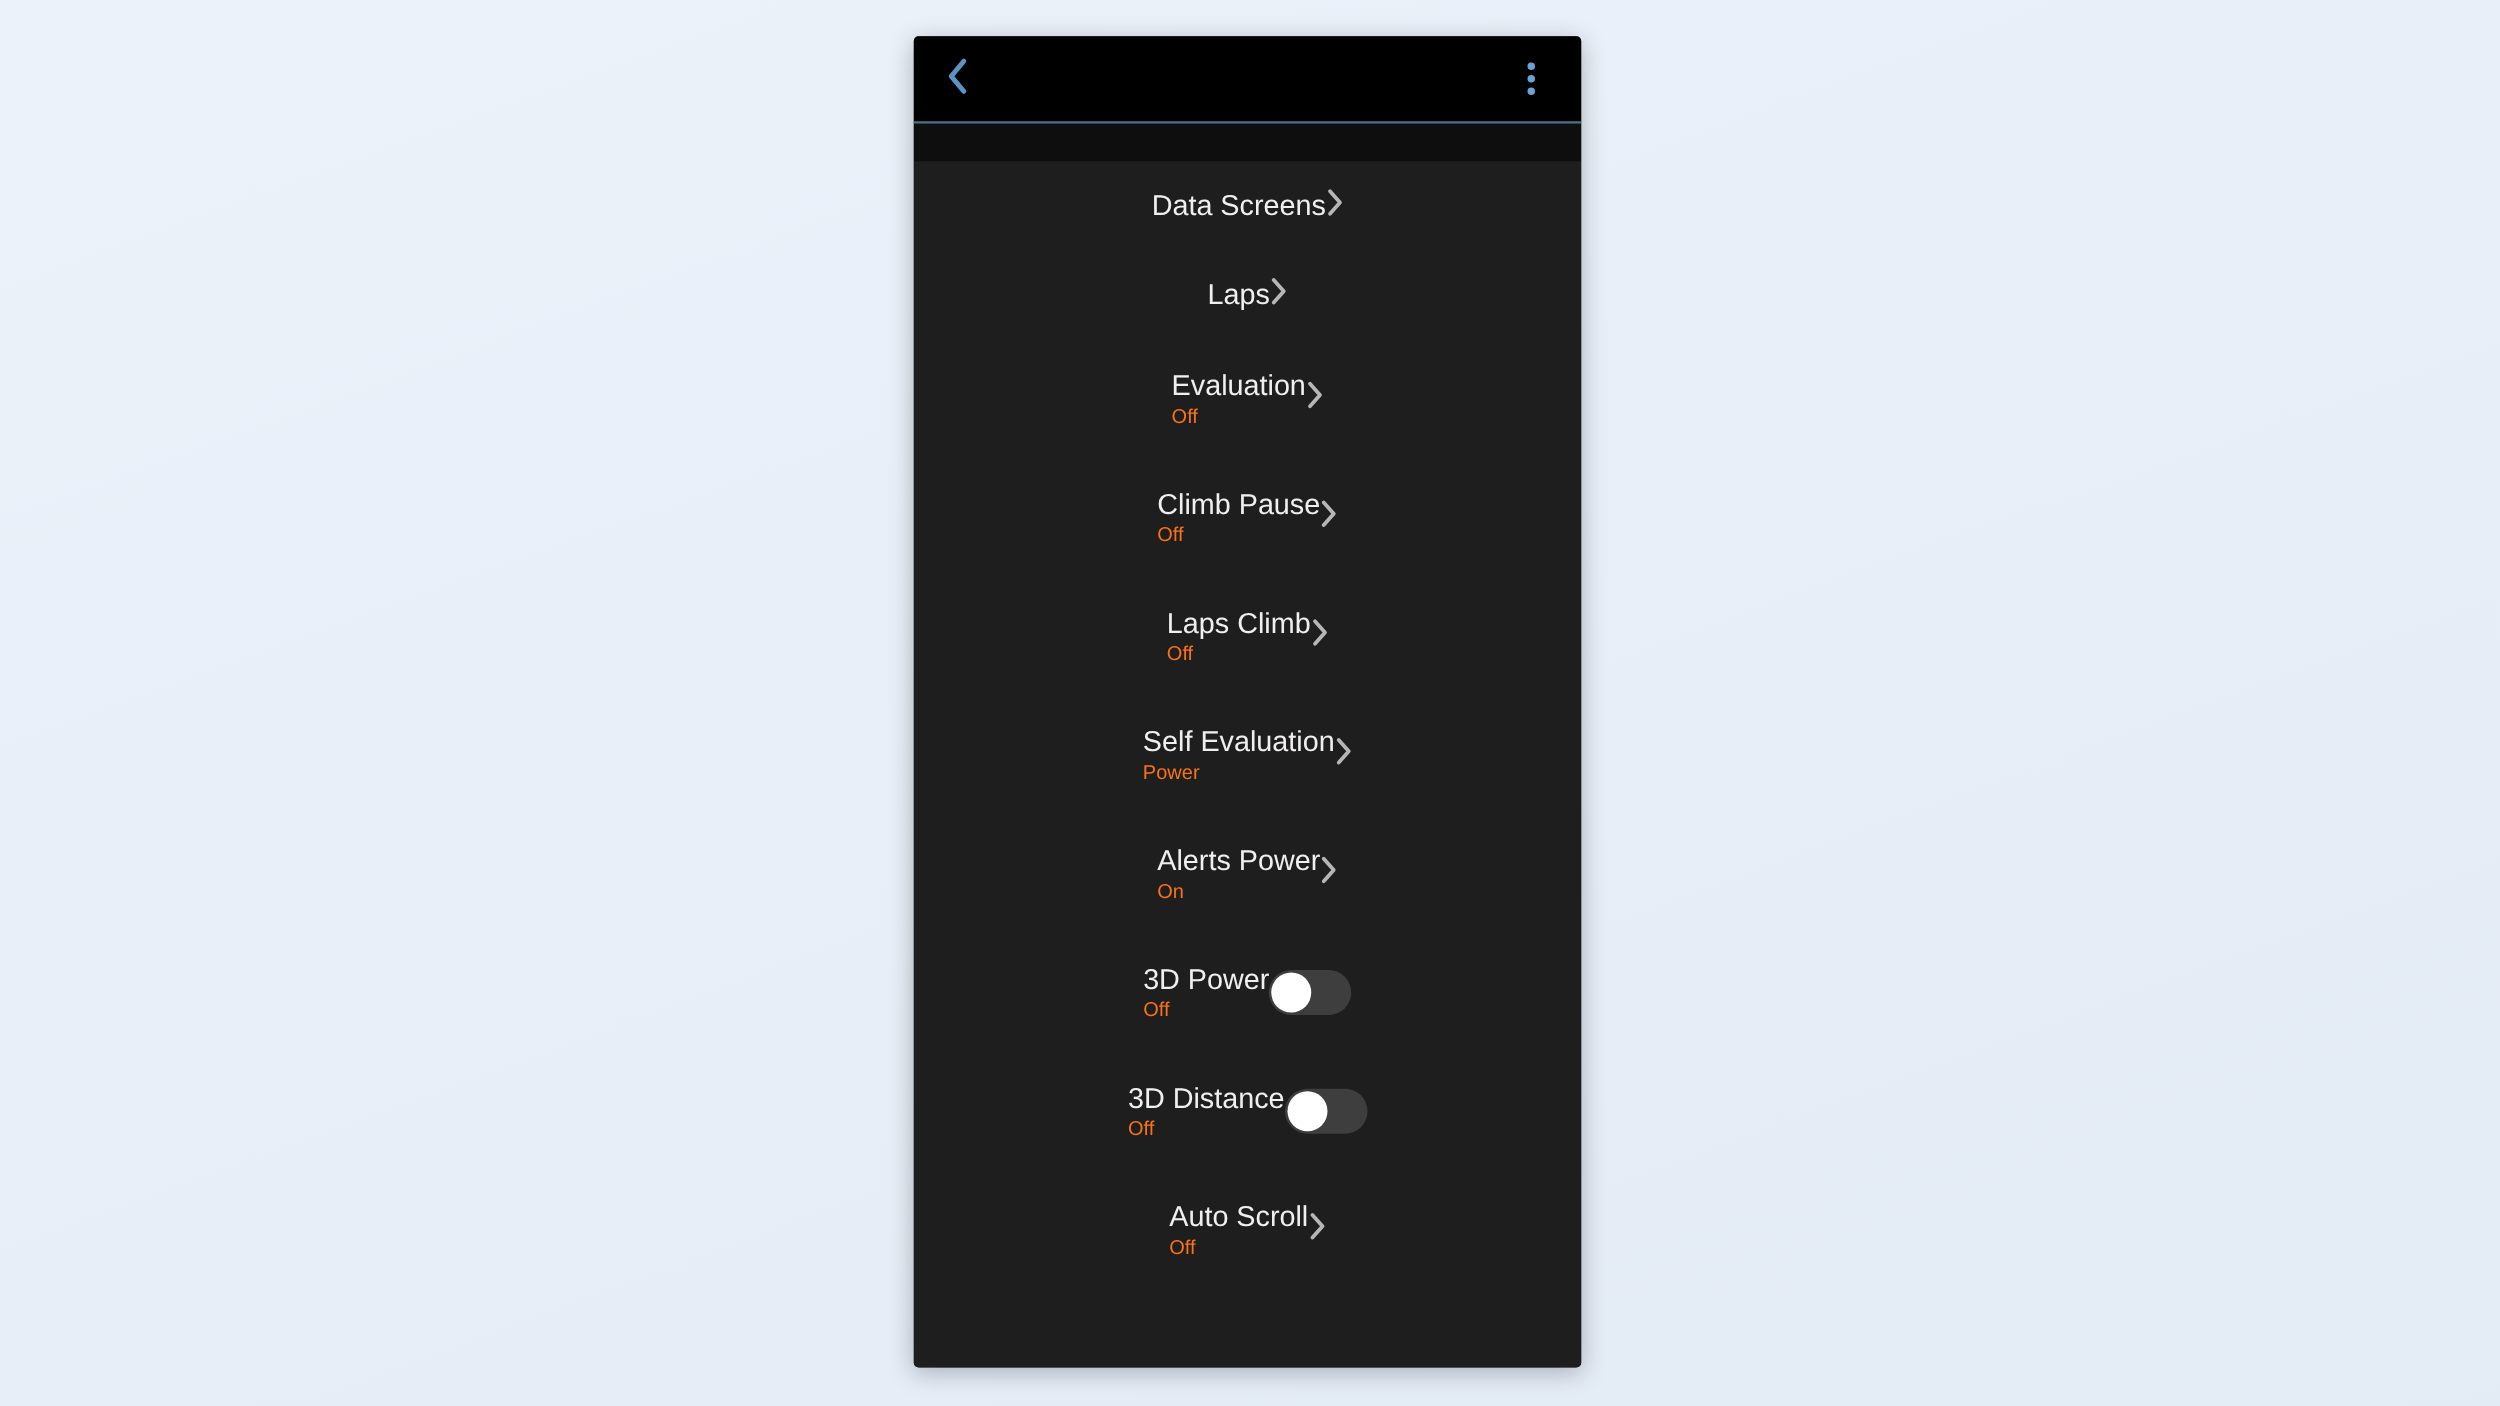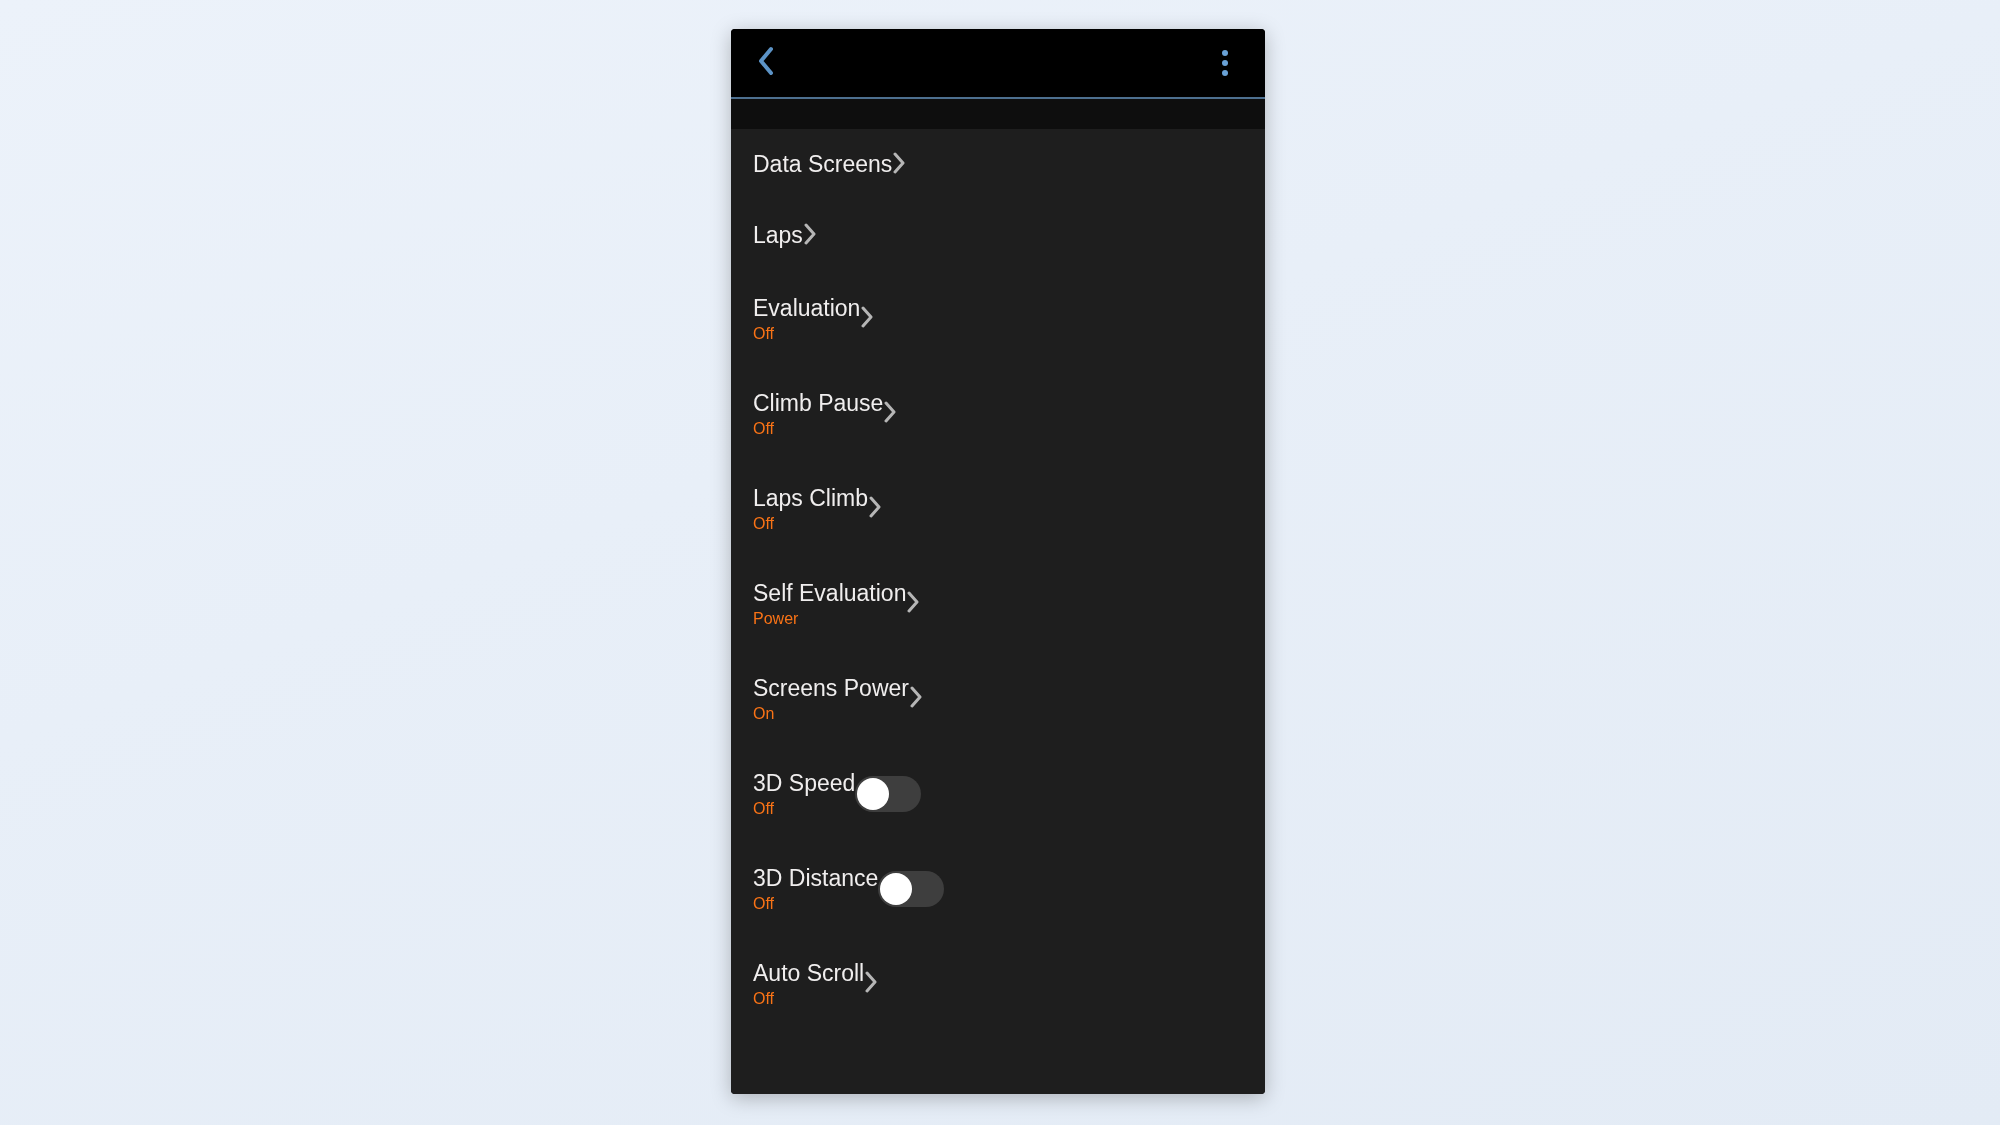--- a/index.html
+++ b/index.html
@@ -71,21 +71,21 @@
 
   .list {
     flex: 1;
     background: #1e1e1e;
     overflow-y: hidden;
   }
 
   .item {
     display: flex;
     align-items: center;
-    justify-content: flex-start;
+    justify-content: center;
     padding: 6px 22px;
     box-sizing: border-box;
     cursor: pointer;
   }
 
   .item.short { height: 71px; }
   .item.tall  { height: 95px; }
 
   .labels {
     display: flex;
@@ -225,33 +225,33 @@
       </div>
       <span class="chevron-right">
         <svg width="14" height="22" viewBox="0 0 14 22" fill="none" stroke-width="3" stroke-linecap="round" stroke-linejoin="round">
             <polyline points="3,2 11,11 3,20"></polyline>
           </svg>
       </span>
     </div>
 
     <div class="item tall">
       <div class="labels">
-        <span class="title">Screens Power</span>
+        <span class="title">Alerts Power</span>
         <span class="subtitle">On</span>
       </div>
       <span class="chevron-right">
         <svg width="14" height="22" viewBox="0 0 14 22" fill="none" stroke-width="3" stroke-linecap="round" stroke-linejoin="round">
             <polyline points="3,2 11,11 3,20"></polyline>
           </svg>
       </span>
     </div>
 
     <div class="item tall">
       <div class="labels">
-        <span class="title">3D Speed</span>
+        <span class="title">3D Power</span>
         <span class="subtitle">Off</span>
       </div>
       <div class="toggle off">
         <div class="knob"></div>
       </div>
     </div>
 
     <div class="item tall">
       <div class="labels">
         <span class="title">3D Distance</span>

